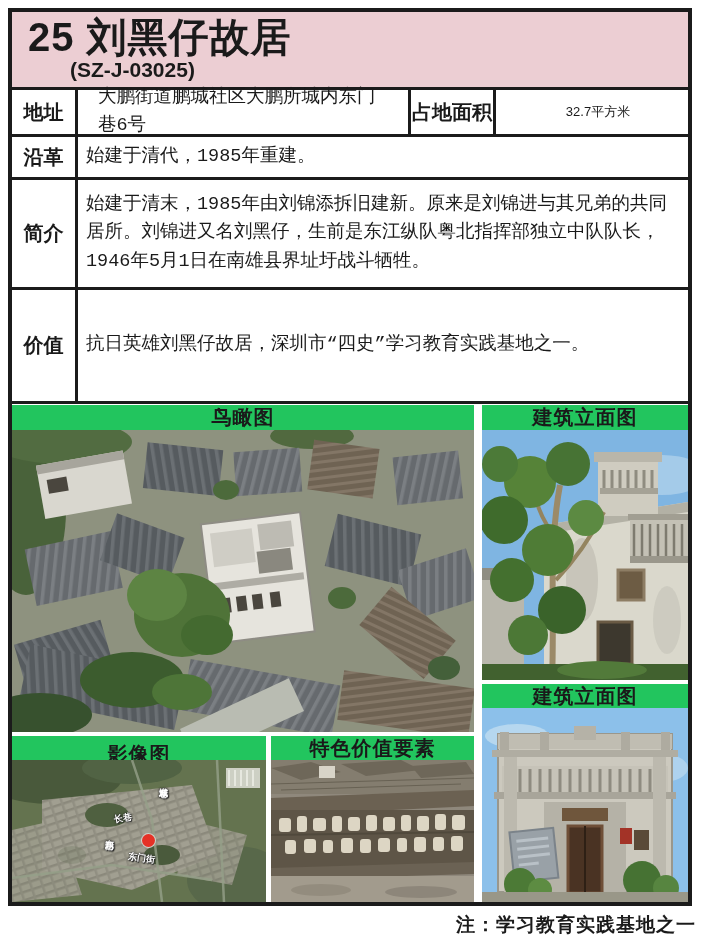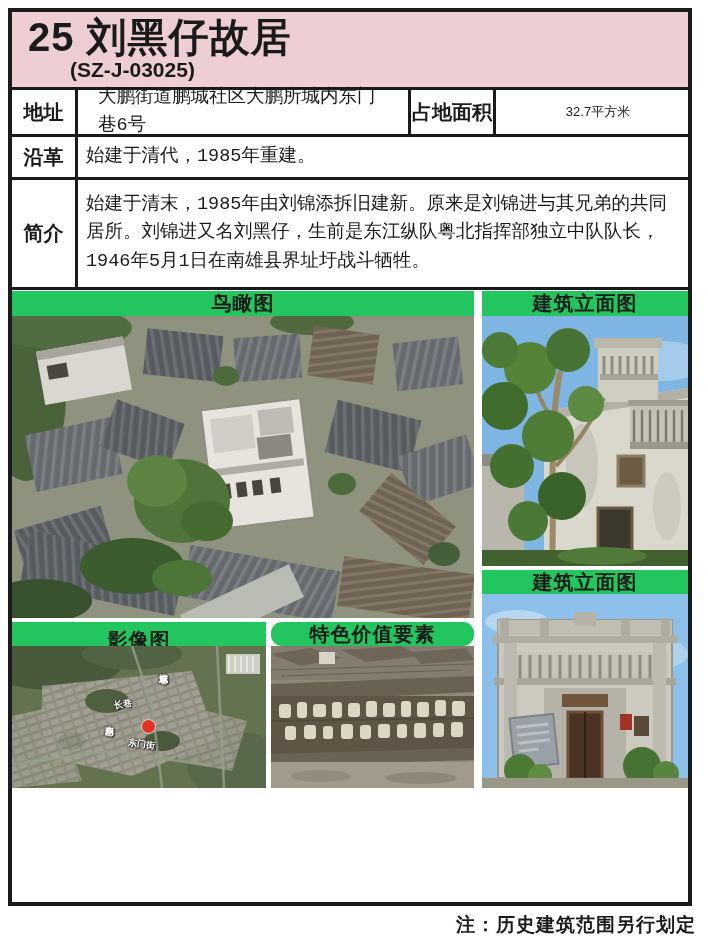--- a/index.html
+++ b/index.html
@@ -81,20 +81,24 @@
   <div class="row r2">
     <div class="lab">沿革</div>
     <div class="val">始建于清代，1985年重建。</div>
   </div>
 
   <div class="row r3">
     <div class="lab">简介</div>
     <div class="val">始建于清末，1985年由刘锦添拆旧建新。原来是刘锦进与其兄弟的共同居所。刘锦进又名刘黑仔，生前是东江纵队粤北指挥部独立中队队长，1946年5月1日在南雄县界址圩战斗牺牲。</div>
   </div>
 
+  <div class="row r4">
+    <div class="lab">价值</div>
+    <div class="val">抗日英雄刘黑仔故居，深圳市“四史”学习教育实践基地之一。</div>
+  </div>
 
   <div class="photos">
 
     <div class="band" style="left:0;top:1px;width:462px;height:25px;">鸟瞰图</div>
     <div class="ph" style="left:0;top:26px;width:462px;height:302px;">
       <svg viewBox="0 0 462 302" preserveAspectRatio="none">
         <defs>
           <pattern id="pt1" width="9" height="9" patternUnits="userSpaceOnUse" patternTransform="rotate(18)">
             <rect width="9" height="9" fill="#666a6e"></rect>
               <rect width="3.5" height="9" fill="#7b7f83"></rect>
@@ -218,21 +222,21 @@
           <path d="M205,0 L212,142"></path>
         </g>
       </svg>
       <span class="street vert" style="left:146px;top:20px;">东城巷</span>
       <span class="street" style="left:102px;top:54px;transform:rotate(-10deg);">长巷</span>
       <span class="street vert" style="left:92px;top:72px;">东门巷</span>
       <span class="street" style="left:116px;top:94px;transform:rotate(8deg);">东门街</span>
       <div class="marker-dot" style="left:130px;top:74px;"></div>
     </div>
 
-    <div class="band" style="left:259px;top:332px;width:203px;height:24px;border-radius:11px;">特色价值要素</div>
+    <div class="band" style="left:259px;top:332px;width:203px;height:24px;">特色价值要素</div>
     <div class="ph" style="left:259px;top:356px;width:203px;height:142px;">
       <svg viewBox="0 0 203 142" preserveAspectRatio="none">
         <rect width="203" height="142" fill="#8f887c"></rect>
 
         <rect x="0" y="0" width="203" height="34" fill="#847d6f"></rect>
         <g fill="#6e6759">
           <polygon points="0,8 40,2 70,12 30,20"></polygon>
           <polygon points="70,4 130,0 150,10 95,16"></polygon>
           <polygon points="140,6 195,2 203,14 150,18"></polygon>
         </g>
@@ -389,13 +393,13 @@
         <circle cx="58" cy="182" r="12" fill="#5d8c42"></circle>
         <circle cx="160" cy="172" r="19" fill="#467233"></circle>
         <circle cx="184" cy="180" r="13" fill="#578540"></circle>
         <rect x="0" y="184" width="206" height="10" fill="#999788"></rect>
       </svg>
     </div>
 
   </div>
 </div>
 
-<div class="note">注：历史建筑范围另行划定</div>
+<div class="note">注：学习教育实践基地之一</div>
 
 </body></html>

